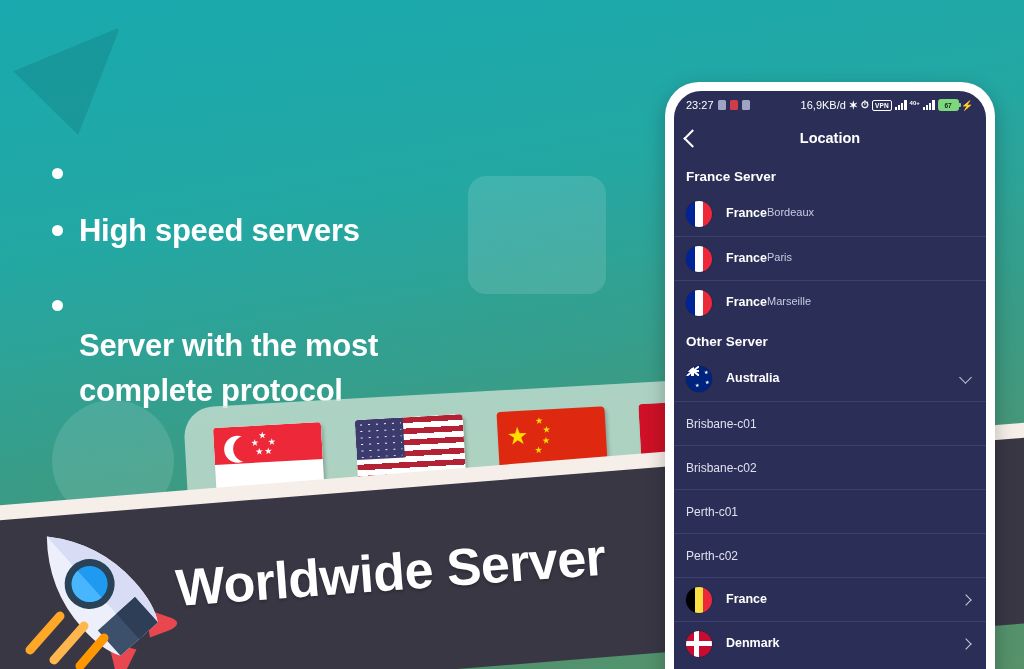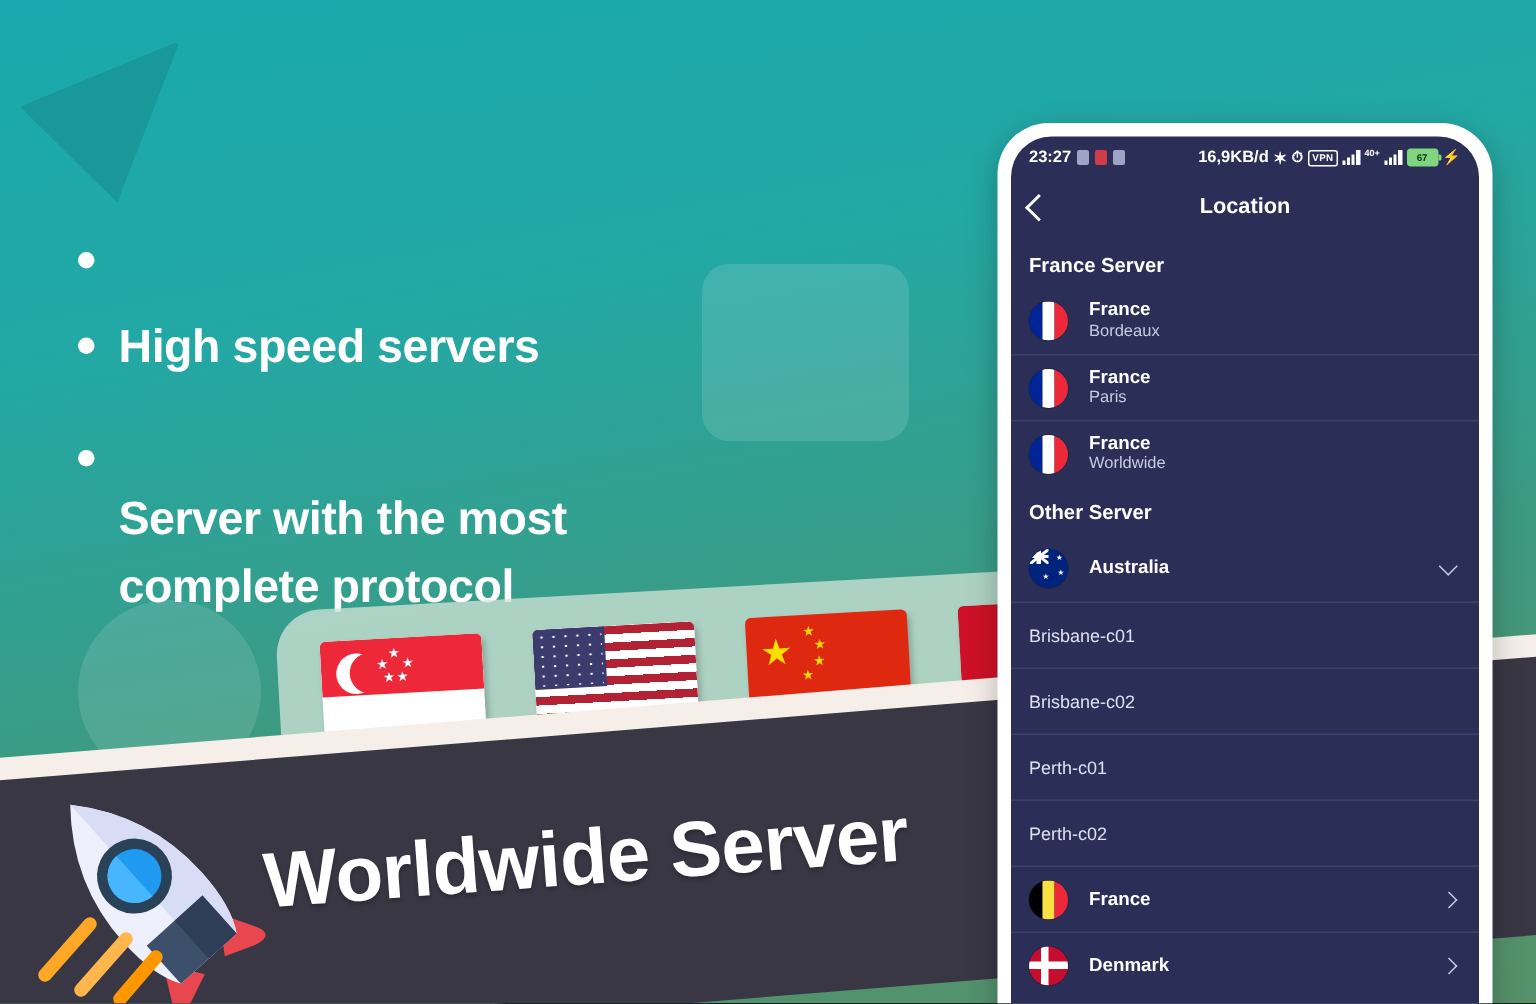--- a/index.html
+++ b/index.html
@@ -162,21 +162,21 @@
   #statusbar {
     height: 26px; display: flex; align-items: center;
     justify-content: space-between;
     padding: 2px 12px 0 12px; box-sizing: border-box;
     color: #ffffff; font-size: 11.5px; font-weight: bold;
   }
   .sb-left { display:flex; align-items:center; gap:4px; }
   .sb-right { display:flex; align-items:center; gap:3px; }
   .sb-chip { width:8px; height:10px; border-radius:1.5px; background:#9fa4c4; display:inline-block; }
   .sb-chip.red { background:#cf3c4a; }
-  .sb-text { font-size:11px; font-weight:bold; }
+  .sb-text { font-size:11px; font-weight:normal; }
   .vpn-badge {
     font-size:6.5px; font-weight:bold; border:1px solid #ffffff;
     border-radius:2px; padding:0 2px; line-height:9px; letter-spacing:0.2px;
   }
   .bars { display:flex; align-items:flex-end; gap:1px; height:10px; }
   .bars i { display:block; width:2.2px; background:#ffffff; }
   .bars i:nth-child(1){height:3px;} .bars i:nth-child(2){height:5px;}
   .bars i:nth-child(3){height:7px;} .bars i:nth-child(4){height:10px;}
   .batt {
     width:19px; height:10px; border:1.2px solid #7ed67e; border-radius:2.5px;
@@ -229,21 +229,21 @@
   .fc-dk { background:#C60C30; }
   .fc-dk::before { content:""; position:absolute; left:8px; top:0; width:5px; height:100%; background:#fff; }
   .fc-dk::after { content:""; position:absolute; left:0; top:10px; width:100%; height:5px; background:#fff; }
   .fc-au { background:#00247D; }
   .fc-au .uj { position:absolute; left:0; top:0; width:13px; height:10px; background:#00247D; overflow:hidden; }
   .fc-au .uj::before { content:""; position:absolute; left:-3px; top:3.5px; width:20px; height:2.4px; background:#fff; transform:rotate(38deg); }
   .fc-au .uj::after { content:""; position:absolute; left:-3px; top:3.5px; width:20px; height:2.4px; background:#fff; transform:rotate(-38deg); }
   .fc-au .ujc { position:absolute; left:5px; top:0; width:2.6px; height:10px; background:#fff; }
   .fc-au .ujr { position:absolute; left:0; top:3.8px; width:13px; height:2.6px; background:#fff; }
   .fc-au .star { position:absolute; color:#fff; font-size:5px; line-height:5px; }
-  .srv-labels { display: flex; flex-direction: column; justify-content: center; }
+  .srv-labels { display: flex; flex-direction: row; justify-content: center; }
   .srv-country { color: #ffffff; font-size: 12.5px; font-weight: bold; line-height: 1.25; }
   .srv-city { color: #c9cce0; font-size: 11px; line-height: 1.25; }
   .srv-plain { color: #dfe1ee; font-size: 12px; }
   .row-spacer { flex: 1; }
   .chev-right {
     width: 7px; height: 7px;
     border-top: 1.8px solid #c9cce0; border-right: 1.8px solid #c9cce0;
     transform: rotate(45deg); margin-right: 4px;
   }
   .chev-down {
@@ -400,21 +400,21 @@
         </div>
 
         <div class="srv-row">
           <div class="flag-circle fc-fr">
               <span class="b"></span>
               <span class="w"></span>
               <span class="r"></span>
             </div>
           <div class="srv-labels">
             <div class="srv-country">France</div>
-            <div class="srv-city">Worldwide</div>
+            <div class="srv-city">Marseille</div>
           </div>
         </div>
 
         <div class="section-header">Other Server</div>
 
         <div class="srv-row first">
           <div class="flag-circle fc-au">
             <span class="uj"></span>
               <span class="ujc"></span>
               <span class="ujr"></span>

